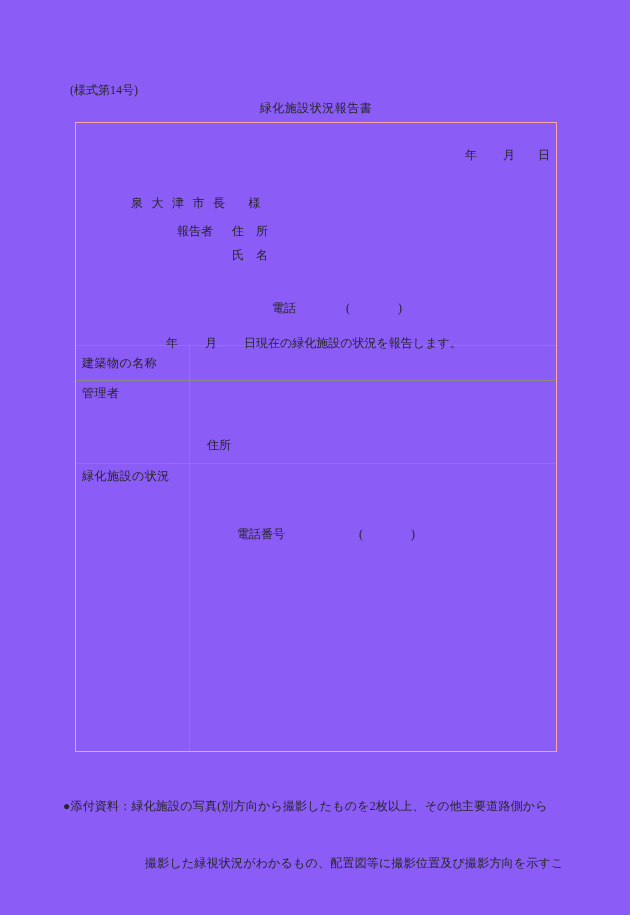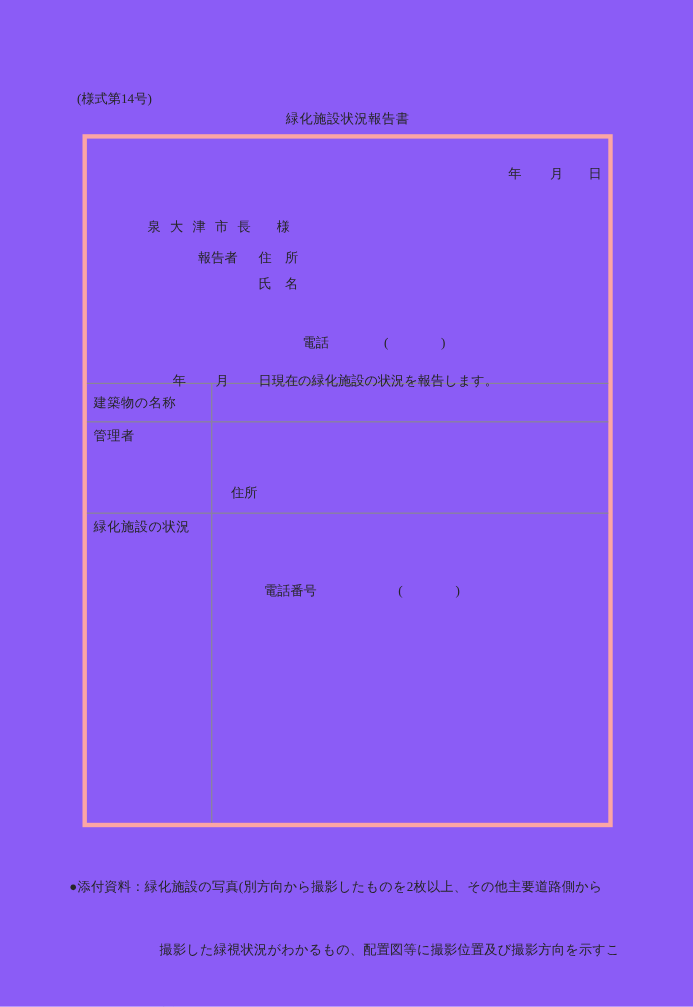--- a/index.html
+++ b/index.html
@@ -8,37 +8,37 @@
     position:relative; width:630px; height:915px;
     background:#8b5cf6; color:#262626;
     font-family:"Liberation Serif","DejaVu Serif",serif;
     font-size:12px; overflow:hidden;
   }
   .form-number { position:absolute; left:70px; top:83px; line-height:15px; }
   .doc-title { position:absolute; left:75px; top:100px; width:482px; text-align:center; letter-spacing:0.5px; line-height:16px; }
 
   .form-table {
     position:absolute; left:75px; top:122px; width:482px; height:630px;
-    border:4px solid #fca5a5; box-sizing:border-box;
+    border:1px solid #fca5a5; box-sizing:border-box;
     display:flex; flex-direction:column;
   }
   .row-header { position:relative; height:222px; flex:none; }
   .h-item { position:absolute; line-height:18px; white-space:pre; }
   .date-line { top:5px; right:6px; }
   .date-line .gap-m { margin-left:26px; }
   .date-line .gap-d { margin-left:23px; }
   .addressee { top:53px; left:31px; }
   .addressee .addr-name { letter-spacing:8.5px;text-align:center; }
   .addressee .honorific { margin-left:15px; }
   .reporter-label { top:99px; left:101px; }
   .reporter-address { top:99px; left:156px; }
   .reporter-name { top:123px; left:156px; }
   .phone-line { top:158px; left:172px; }
   .phone-line .phone-parens { margin-left:50px; }
-  .statement { top:193px; left:54px; }
+  .statement { top:193px; left:66px; }
   .statement .st-month { margin-left:27px; }
   .statement .st-rest { margin-left:27px; }
 
   .trow { display:flex; border-top:1px solid #8a8a8a; box-sizing:border-box; flex:none; }
   .trow.name { height:35px; }
   .trow.loc { height:33px; }
   .trow.mgr { height:83px; }
   .trow.status { flex:1;justify-content:center; }
   .cell-label {
     width:114px; flex:none; border-right:1px solid #8a8a8a; box-sizing:border-box;

